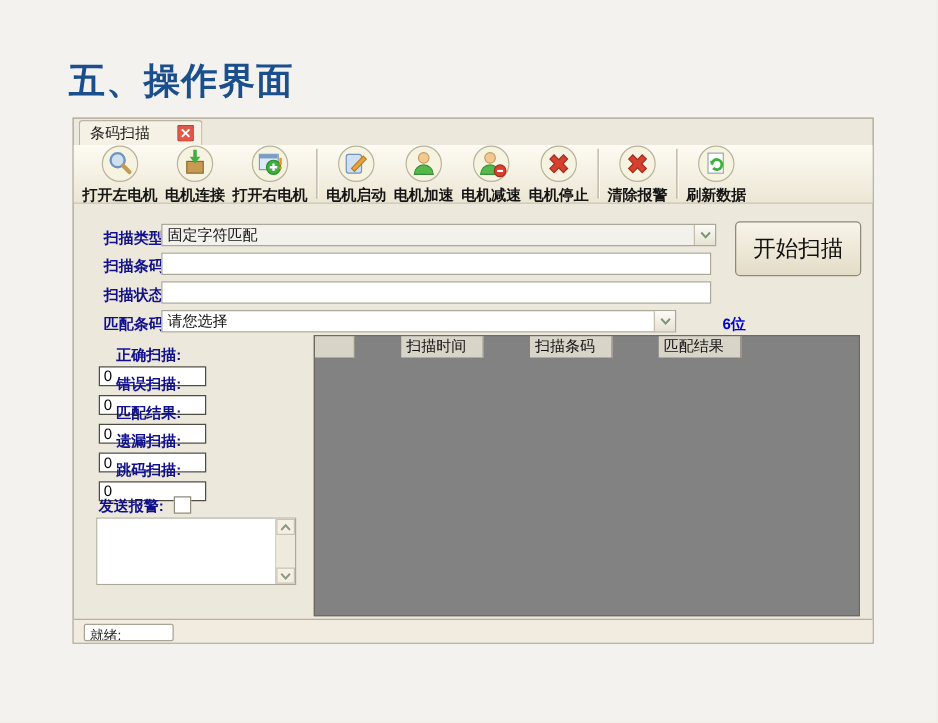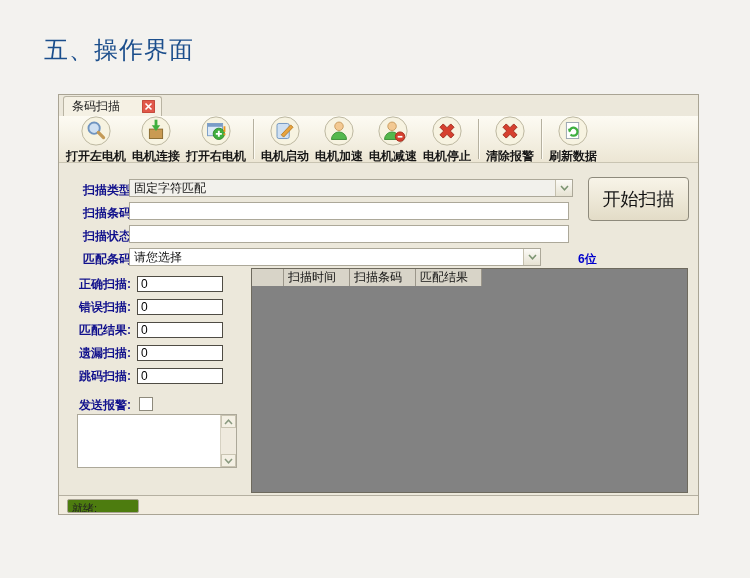--- a/index.html
+++ b/index.html
@@ -3,23 +3,23 @@
 <meta charset="utf-8">
 <style>
   html,body{margin:0;padding:0;}
   body{
     width:750px;height:578px;overflow:hidden;position:relative;
     background:#f3f2ef;
     font-family:"Liberation Sans","DejaVu Sans",sans-serif;
     -webkit-font-smoothing:antialiased;
   }
   .page-title{
-    position:absolute;left:40px;top:30px;margin:4px;
+    position:absolute;left:40px;top:30px;margin:15px;
     font-family:"DejaVu Serif","Liberation Serif",serif;
-    font-size:24px;font-weight:normal;color:#1b4e8c;letter-spacing:1px;
+    font-size:29px;font-weight:bold;color:#1b4e8c;letter-spacing:1px;
   }
   
   .window{
     position:absolute;left:58px;top:94px;width:641px;height:421px;
     background:#ece8db;border:1px solid #a9a494;box-sizing:border-box;
   }
   
   .tabbar{position:absolute;left:0;top:0;right:0;height:21px;border-bottom:1px solid #b9b4a3;}
   .tab{
     position:absolute;left:4px;top:1px;height:20px;display:flex;align-items:center;gap:22px;
@@ -59,54 +59,54 @@
   }
   .suffix{position:absolute;font-size:12px;font-weight:bold;color:#0000cc;}
   .start-btn{
     position:absolute;left:529px;top:82px;width:101px;height:44px;
     border:1px solid #8e8a7c;border-radius:4px;
     background:linear-gradient(#f8f4e8,#e3dcc7);
     font-size:18px;color:#111;font-family:inherit;
   }
   
   .counters{position:absolute;left:20px;top:181px;}
-  .crow{display:flex;align-items:flex-start;height:18px;margin-bottom:5px;}
+  .crow{display:flex;align-items:center;height:18px;margin-bottom:5px;flex-direction:column;}
   .crow .clabel{width:58px;font-size:12px;font-weight:bold;color:#10108c;white-space:nowrap;}
   .crow .cinput{
     width:86px;height:16px;box-sizing:border-box;border:1px solid #4f4c44;background:#fff;
     font-size:12px;padding:0 3px;font-family:inherit;
   }
   
   .checkbox{position:absolute;left:80px;top:302px;width:12px;height:12px;background:#fff;border:1px solid #8e8a7c;}
   .alarm-box{
     position:absolute;left:18px;top:319px;width:160px;height:54px;box-sizing:border-box;
     border:1px solid #aca899;background:#fff;display:flex;
   }
   .alarm-text{flex:1;border:0;resize:none;font-family:inherit;font-size:11px;outline:none;}
   .vscroll{width:15px;background:#efead d;background:#efeade;border-left:1px solid #d6d1c2;display:flex;flex-direction:column;justify-content:space-between;}
   .varrow{height:13px;display:flex;align-items:center;justify-content:center;background:#f4f0e4;border:1px solid #c9c4b2;box-sizing:border-box;}
   
   .scan-table{
     position:absolute;left:192px;top:173px;width:437px;height:225px;box-sizing:border-box;
     background:#828282;border:1px solid #6e6a5e;
   }
-  .thead{display:flex;height:17px;}
+  .thead{display:flex;height:17px;gap:37px;}
   .th{
     background:#d8d4c8;border-right:1px solid #9b968a;box-sizing:border-box;
     font-size:12px;color:#111;line-height:17px;padding-left:4px;white-space:nowrap;overflow:hidden;
   }
   .th.c0{width:32px;}.th.c1{width:66px;}.th.c2{width:66px;}.th.c3{width:66px;}
   
   .statusbar{
     position:absolute;left:0;right:0;bottom:0;height:18px;background:#f1ecdf;
     border-top:1px solid #b5b0a1;
   }
   .status-box{
     position:absolute;left:8px;top:3px;width:72px;height:14px;overflow:hidden;
-    border:1px solid #a9a494;background:#4d7c0f;font-size:11px;color:#222;padding:1px 4px;
+    border:1px solid #a9a494;background:#ffffff;font-size:11px;color:#222;padding:1px 4px;
     box-sizing:border-box;border-radius:2px;white-space:nowrap;
   }
 </style>
 </head>
 <body>
 
 <h1 class="page-title">五、操作界面</h1>
 
 <div class="window">
 

